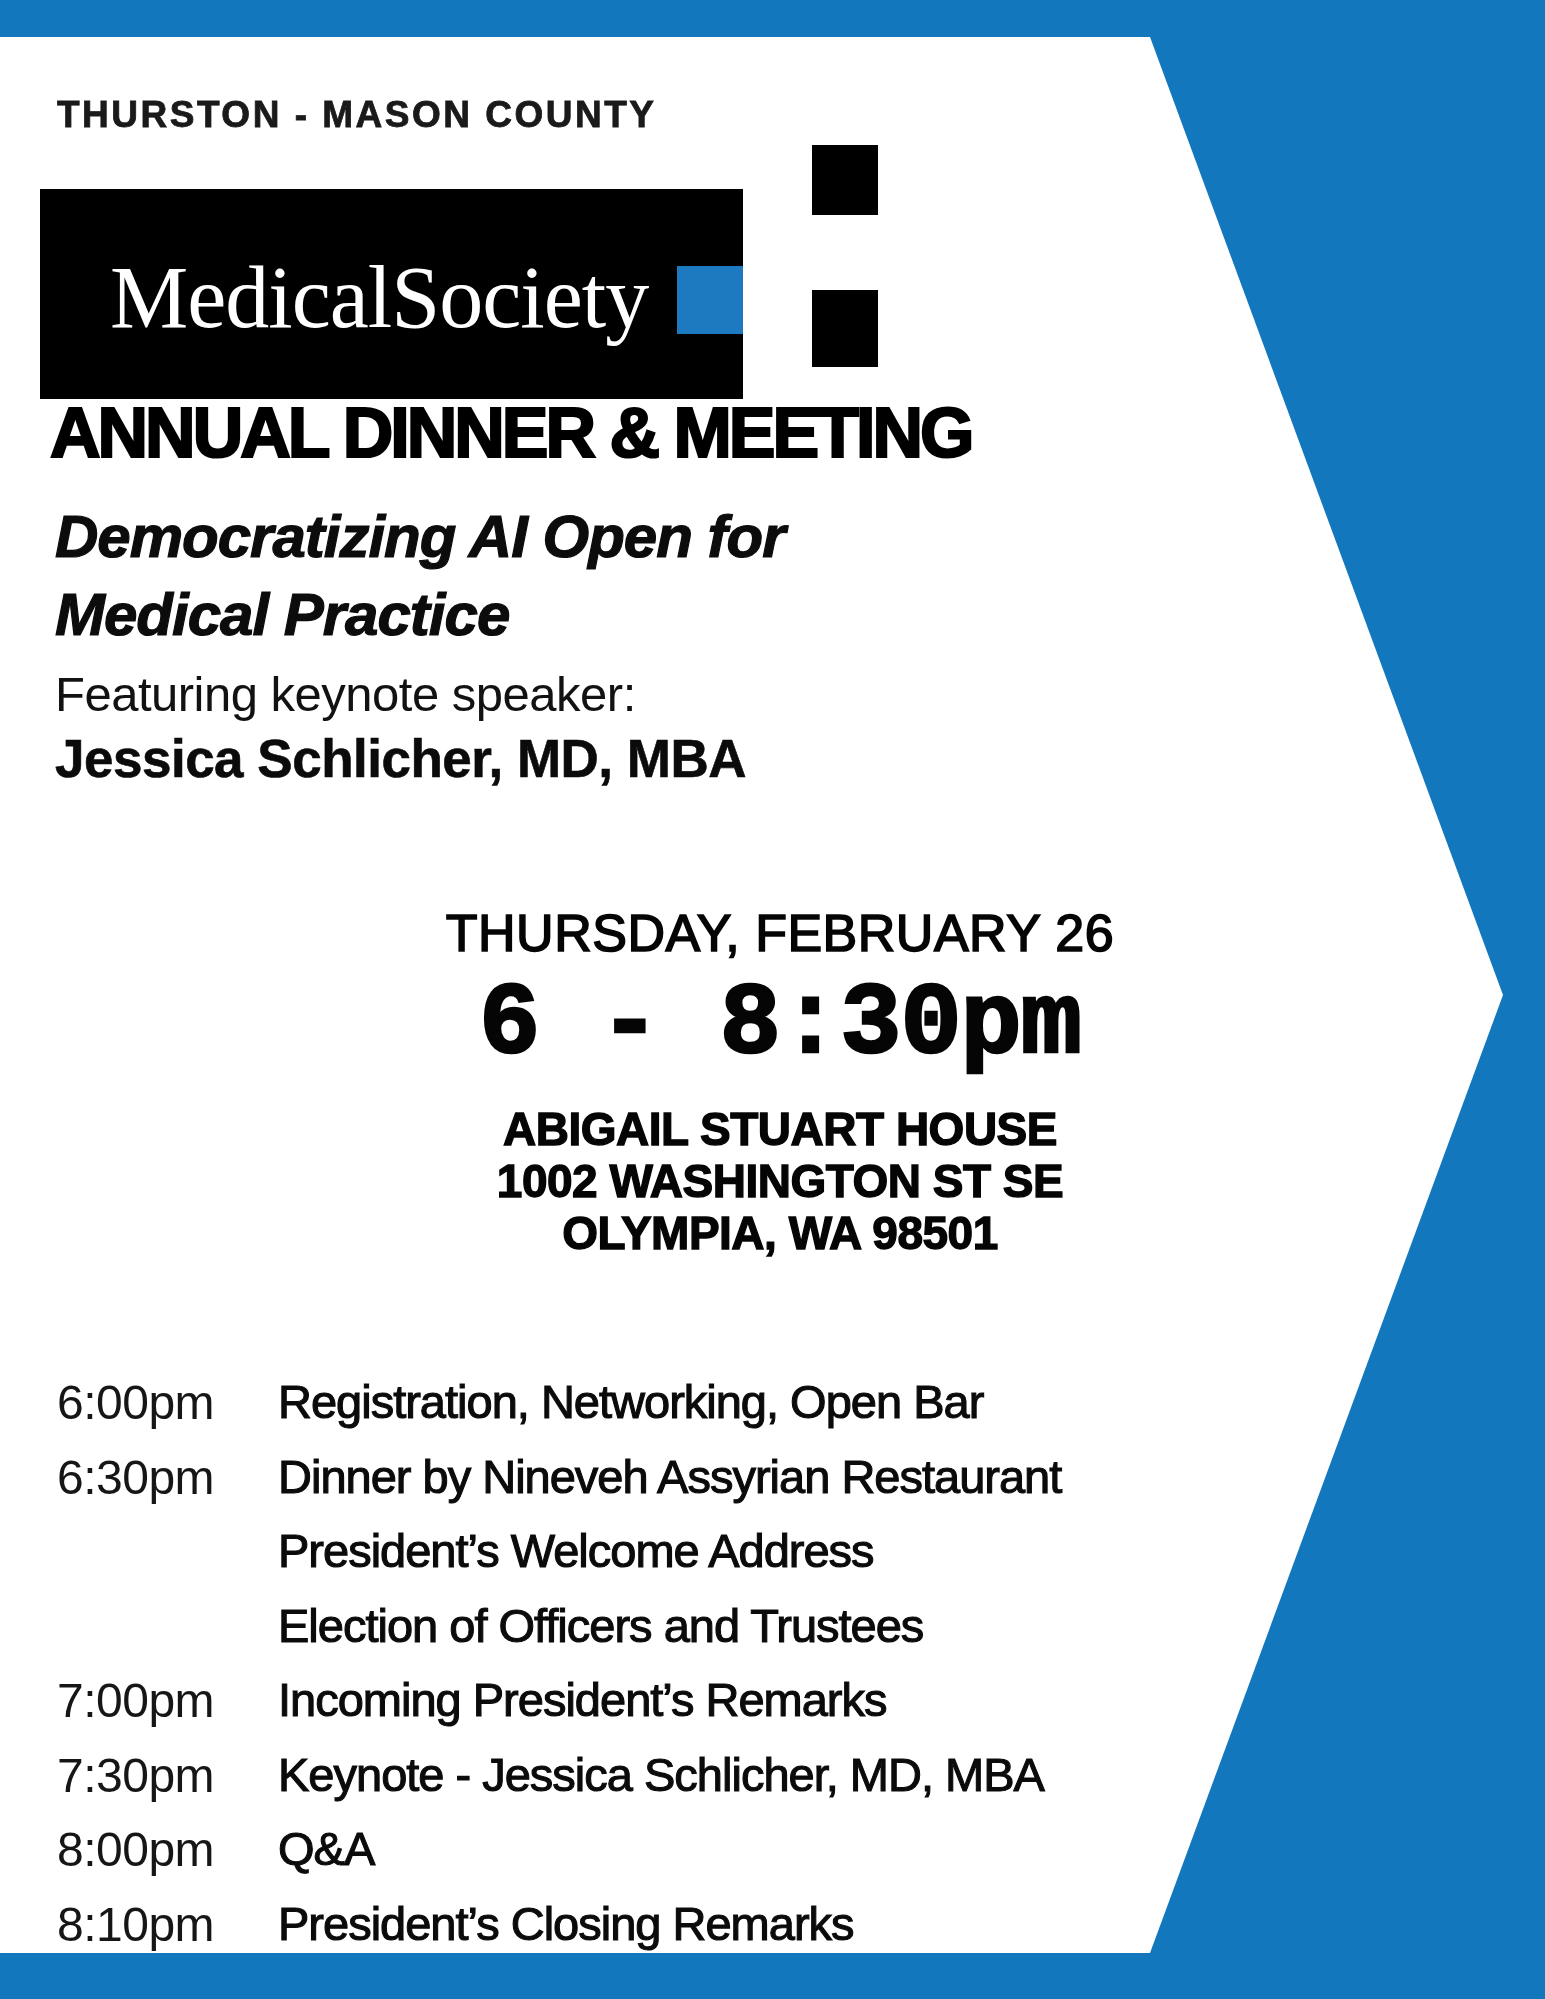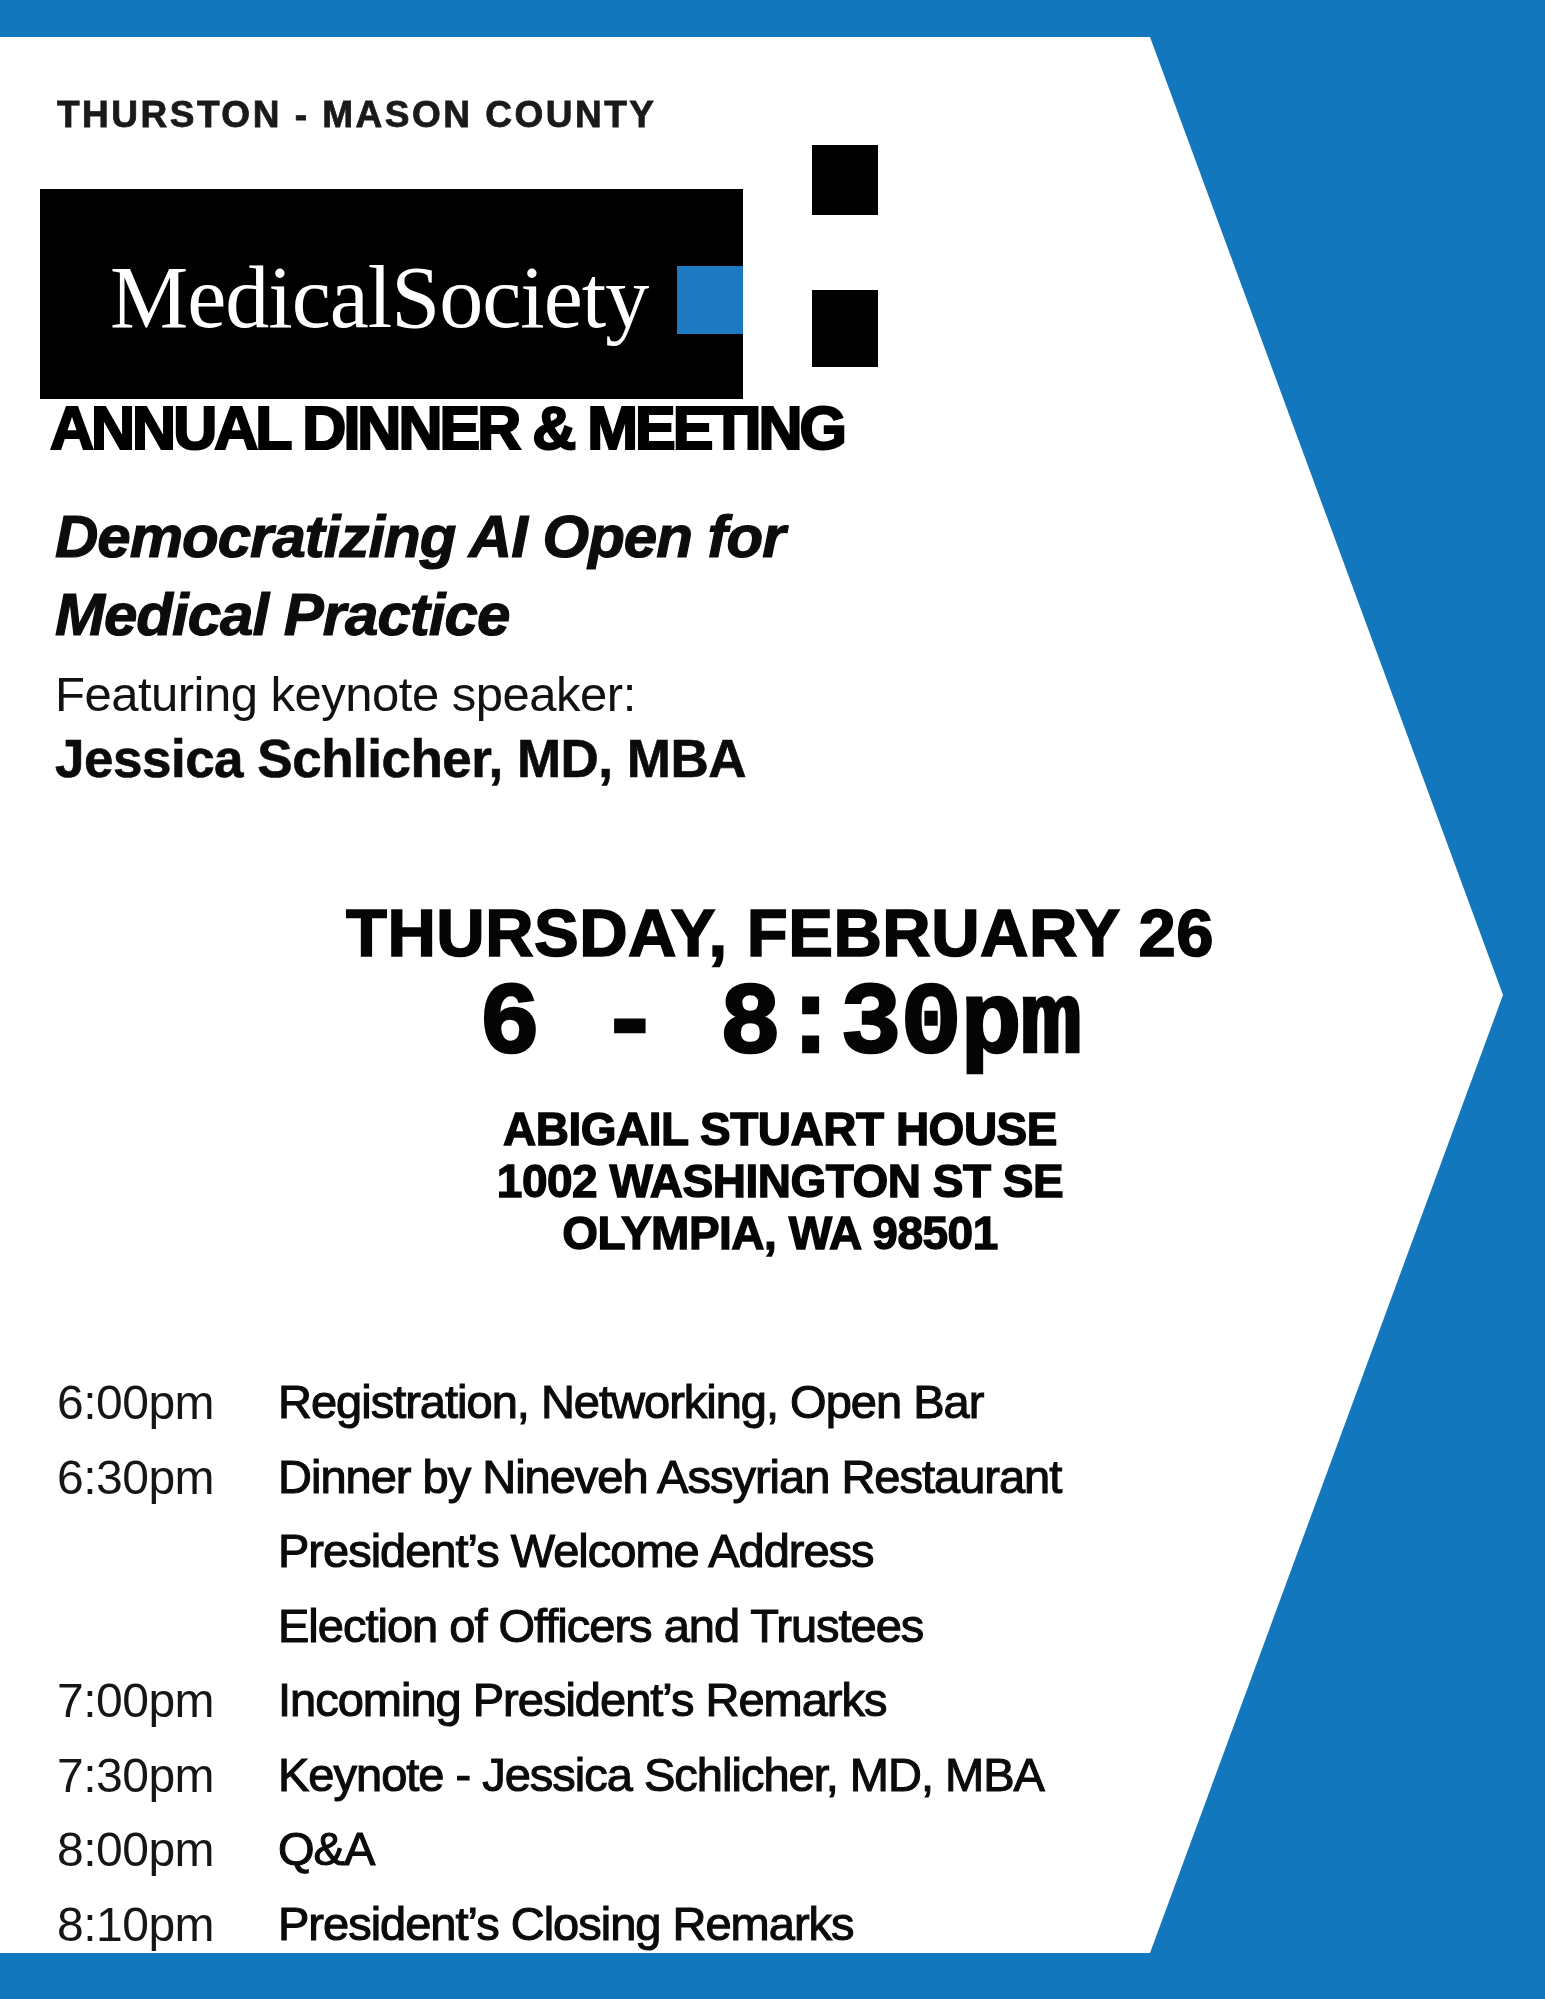--- a/index.html
+++ b/index.html
@@ -40,21 +40,21 @@
   }
   .logo-blue-sq{
     position:absolute;right:0;top:77px;width:66px;height:68px;
     background:var(--logo_accent_blue);
   }
   .colon-sq{position:absolute;width:66px;background:var(--logo_black);}
   .colon-top{left:812px;top:145px;height:70px;}
   .colon-bottom{left:812px;top:290px;height:77px;}
   .main-title{
     position:absolute;left:50px;top:398px;
-    font-size:61px;font-weight:700;letter-spacing:-3px;line-height:1;
+    font-size:70px;font-weight:700;letter-spacing:-3px;line-height:1;
     color:#000;-webkit-text-stroke:2.2px #000;
     white-space:nowrap;
   }
   .subtitle{
     position:absolute;left:55px;top:498px;
     font-size:60px;font-weight:700;font-style:italic;line-height:78px;
     color:#0c0c0c;-webkit-text-stroke:1.2px #0c0c0c;letter-spacing:-1px;
   }
   .keynote-intro{
     position:absolute;left:55px;top:666px;
@@ -64,21 +64,21 @@
   .keynote-speaker{
     position:absolute;left:55px;top:728px;
     font-size:53px;font-weight:700;color:#0b0b0b;
     -webkit-text-stroke:0.6px #0b0b0b;letter-spacing:-0.5px;
   }
   .center-block{
     position:absolute;left:30px;top:905px;width:1500px;
     text-align:center;color:#050505;
   }
   .event-date{
-    font-size:67px;font-weight:700;letter-spacing:0.5px;
+    font-size:52px;font-weight:400;letter-spacing:0.5px;
     -webkit-text-stroke:1.6px #050505;line-height:56px;
   }
   .event-time{
     font-size:102px;font-weight:700;line-height:104px;margin-top:12px;
     -webkit-text-stroke:2.6px #050505;letter-spacing:-1px;font-family:Liberation Mono, monospace;
   }
   .venue-block{margin-top:26px;text-align:center;}
   .venue-line{
     font-size:46px;font-weight:700;line-height:52px;
     -webkit-text-stroke:1.3px #050505;letter-spacing:-0.5px;

